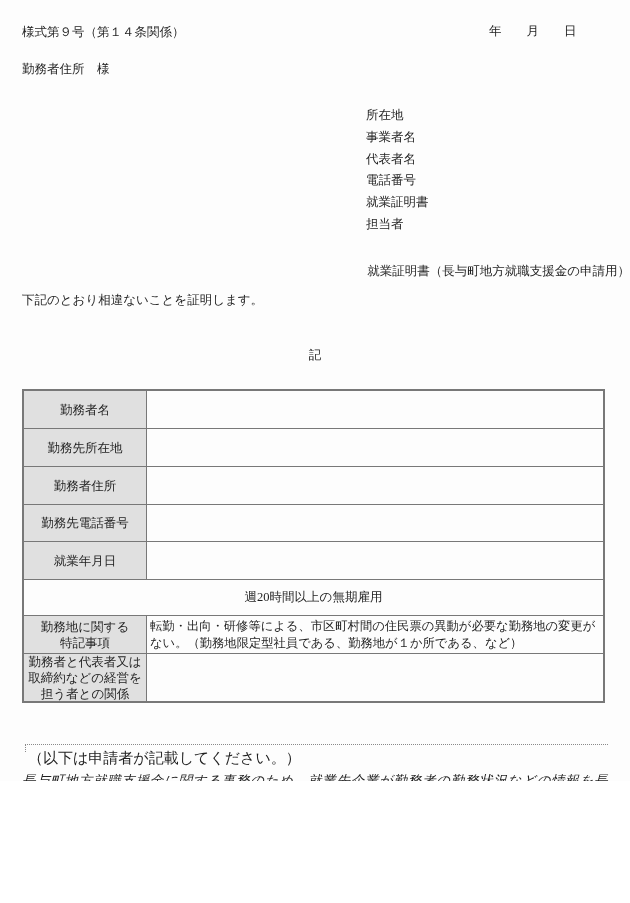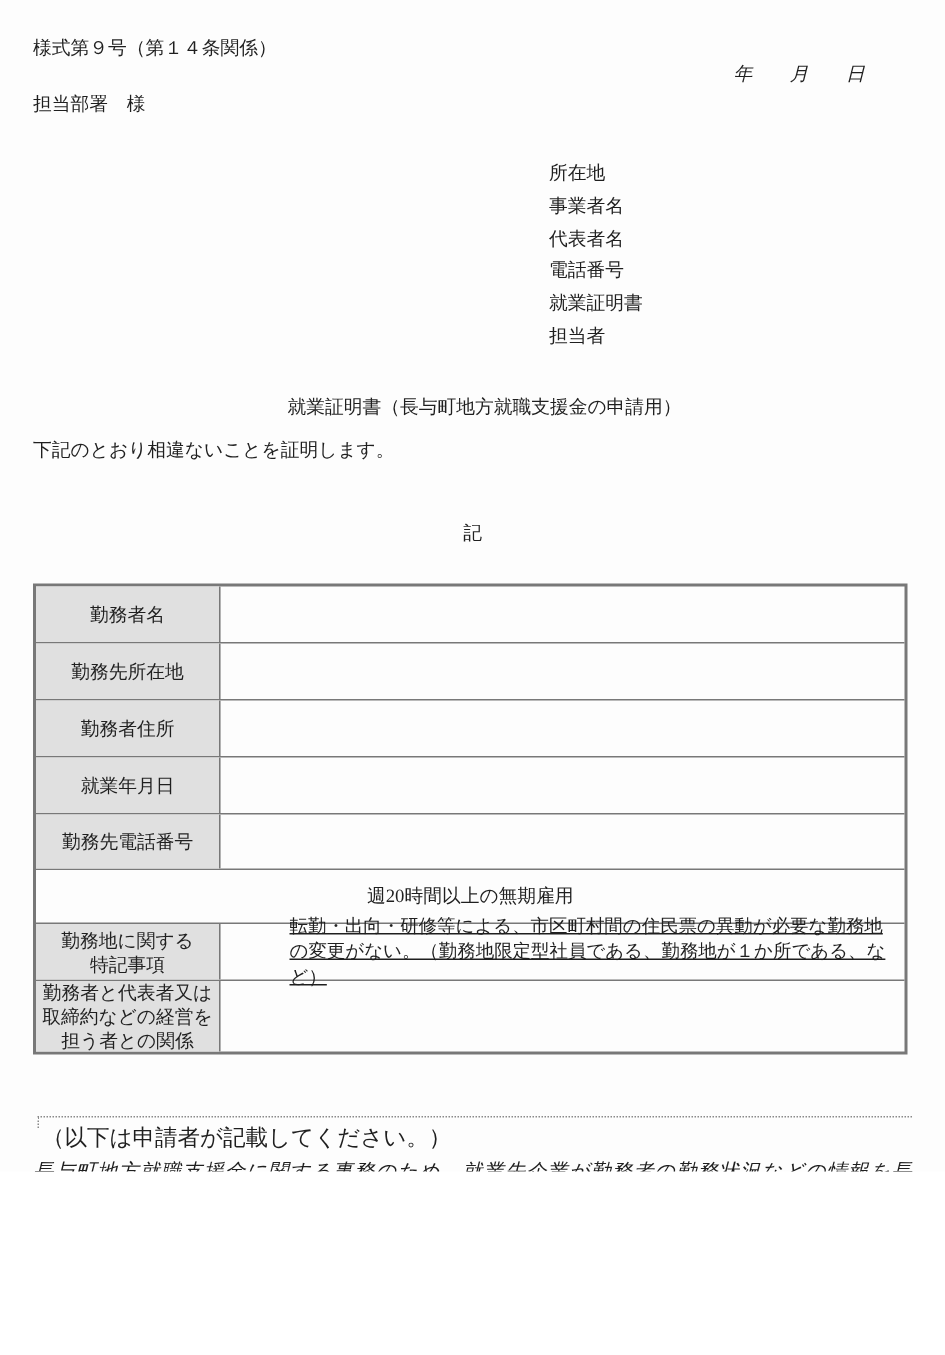--- a/index.html
+++ b/index.html
@@ -10,34 +10,34 @@
   }
   .page {
     position:relative;
     width:630px; height:781px;
     background:#fdfdfd;
     overflow:hidden;
     font-size:12.5px;
   }
   .abs { position:absolute; }
   .form-number { left:22px; top:24px; }
-  .date-line { left:489px; top:41px;font-style:italic; }
+  .date-line { left:489px; top:23px; }
   .addressee { left:22px; top:61px; }
   .sender-block { left:366px; top:105px; line-height:21.8px; }
-  .doc-title { left:16px; right:0; top:263px; text-align:center; }
+  .doc-title { left:16px; right:0; top:263px; text-align:right; }
   .certify { left:22px; top:292px; }
   .record-marker { left:0; right:0; top:347px; text-align:center; }
 
   .cert-table {
     left:22px; top:389px; width:583px;
     border:2px solid #787878;
     box-sizing:border-box;
     background:#fdfdfd;
   }
-  .t-row { display:flex; align-items:stretch; border-top:1px solid #787878; box-sizing:border-box;gap:43px; }
+  .t-row { display:flex; align-items:stretch; border-top:1px solid #787878; box-sizing:border-box; }
   .t-row:first-child { border-top:none; }
   .t-label {
     flex:0 0 123px; width:123px;
     background:#e0e0e0;
     border-right:1px solid #787878;
     display:flex; align-items:center; justify-content:center;
     text-align:center;
     white-space:pre-line;
     line-height:16px;
     box-sizing:border-box;
@@ -48,21 +48,20 @@
     display:flex; align-items:center; justify-content:center;
     text-align:right;
     box-sizing:border-box;
   }
   .t-value.left {
     justify-content:flex-start;
     text-align:left;
     padding:1px 3px;
     line-height:17px;
     font-size:12.3px;
-    text-decoration:underline;
   }
   .h37{height:37px} .h38{height:38px} .h36{height:36px} .h48{height:48px}
 
   .dotted-divider {
     left:25px; top:744px; width:583px;
     border-top:1px dotted #8a8a8a;
   }
   .dotted-tick {
     left:25px; top:744px; height:8px; width:0;
     border-left:1px dotted #8a8a8a;
@@ -81,21 +80,21 @@
     border-top:1px solid #555555;
   }
 </style>
 </head>
 <body>
 
 <div class="page">
 
   <div class="abs form-number">様式第９号（第１４条関係）</div>
   <div class="abs date-line">年　　月　　日</div>
-  <div class="abs addressee">担当部署　様</div>
+  <div class="abs addressee">勤務者住所　様</div>
 
   <div class="abs sender-block">
     <div>所在地</div>
     <div>事業者名</div>
     <div>代表者名</div>
     <div>電話番号</div>
     <div>就業証明書</div>
     <div>担当者</div>
   </div>
 
@@ -109,26 +108,26 @@
       <div class="t-value"></div>
     </div>
     <div class="t-row h38">
       <div class="t-label">勤務先所在地</div>
       <div class="t-value"></div>
     </div>
     <div class="t-row h38">
       <div class="t-label">勤務者住所</div>
       <div class="t-value"></div>
     </div>
+    <div class="t-row h37">
+      <div class="t-label">勤務先電話番号</div>
+      <div class="t-value"></div>
+    </div>
     <div class="t-row h38">
       <div class="t-label">就業年月日</div>
-      <div class="t-value"></div>
-    </div>
-    <div class="t-row h37">
-      <div class="t-label">勤務先電話番号</div>
       <div class="t-value"></div>
     </div>
     <div class="t-row h36">
       <div class="t-value">週20時間以上の無期雇用</div>
     </div>
     <div class="t-row h38">
       <div class="t-label">勤務地に関する
 特記事項</div>
       <div class="t-value left">転勤・出向・研修等による、市区町村間の住民票の異動が必要な勤務地の変更がない。（勤務地限定型社員である、勤務地が１か所である、など）</div>
     </div>

